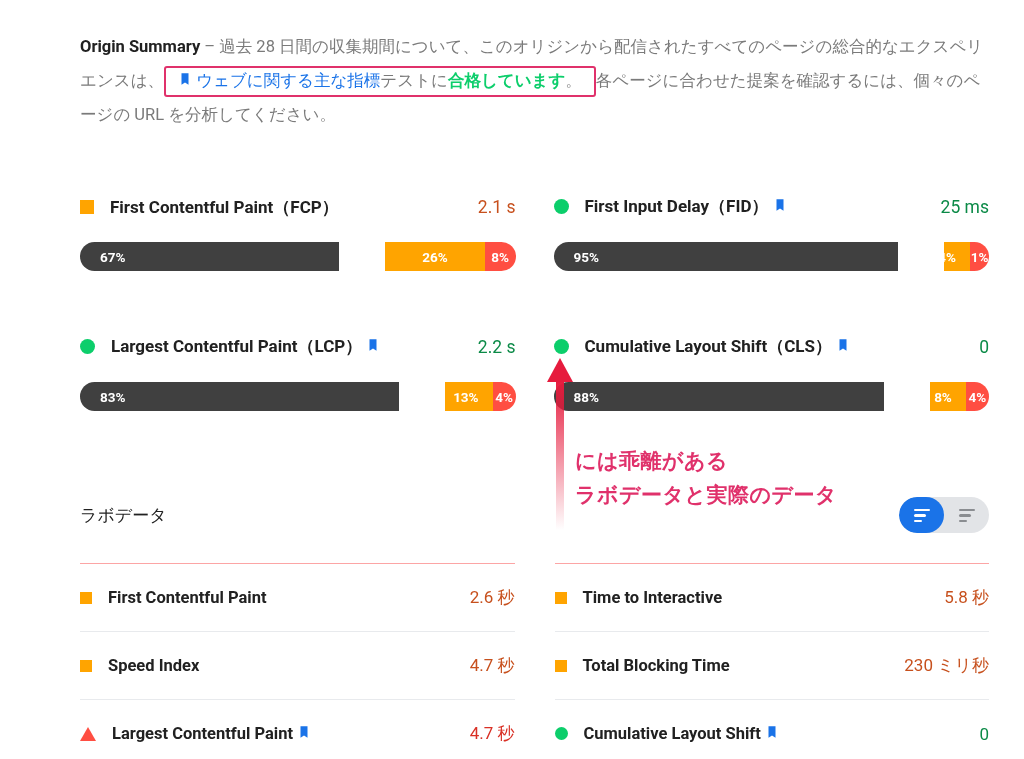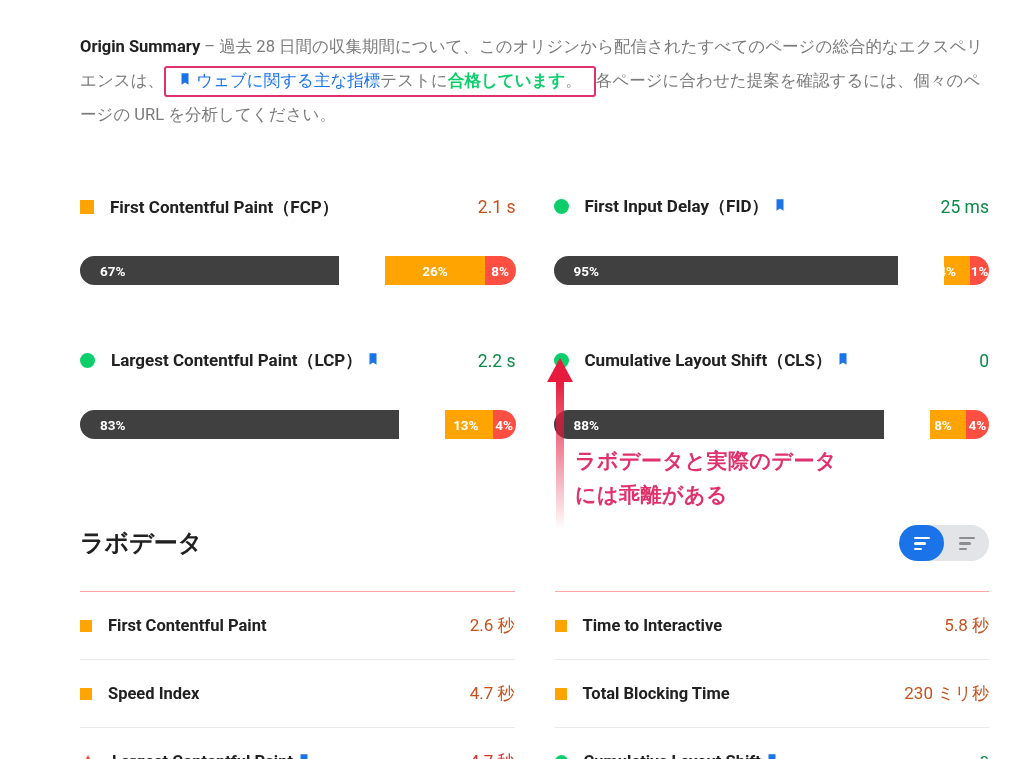--- a/index.html
+++ b/index.html
@@ -34,21 +34,21 @@
   .metrics-grid {
     display: grid;
     grid-template-columns: 1fr 1fr;
     column-gap: 38px;
     row-gap: 48px;
     margin-top: 48px;
   }
   .metric {
     display: flex;
     flex-direction: column;
-    gap: 22px;
+    gap: 8px;
   }
   .metric-head {
     display: flex;
     align-items: center;
     gap: 16px;
     min-height: 55px;
   }
   .status-sq { width: 14px; height: 14px; background: #ffa400; flex: none; }
   .status-sq.small { width: 12px; height: 12px; }
   .status-circ { width: 15px; height: 15px; border-radius: 50%; background: #0cce6b; flex: none; }
@@ -95,21 +95,21 @@
     line-height: 1.6;
     letter-spacing: 0.5px;
   }
 
   .lab-row {
     display: flex;
     align-items: center;
     margin-top: 86px;
     margin-bottom: 8px;
   }
-  .lab-title { font-size: 24px; font-weight: 700; flex: 1; }
+  .lab-title { font-size: 17px; font-weight: 400; flex: 1; }
   .pill-toggle {
     width: 90px; height: 36px;
     border-radius: 20px;
     background: #e2e4e7;
     display: flex;
     align-items: center;
     padding: 0;
     overflow: hidden;
   }
   .pill-half {
@@ -207,22 +207,22 @@
     </div>
     <div class="dist-bar">
       <div class="seg g" style="width:85%">88%</div>
       <div class="seg o right" style="width:9%">8%</div>
       <div class="seg r" style="width:6%">4%</div>
     </div>
   </div>
 </div>
 
 <div class="annot">
+  <div>には乖離がある</div>
   <div>ラボデータと実際のデータ</div>
-  <div>には乖離がある</div>
 </div>
 
 <svg class="arrow-svg" style="left:545px; top:358px;" width="30" height="180">
   <defs>
     <linearGradient id="arrGrad" x1="0" y1="0" x2="0" y2="1">
       <stop offset="0" stop-color="#e61b3d"></stop>
       <stop offset="1" stop-color="#e61b3d" stop-opacity="0"></stop>
     </linearGradient>
   </defs>
   <polygon points="15,0 28,24 2,24" fill="#e61b3d"></polygon>

